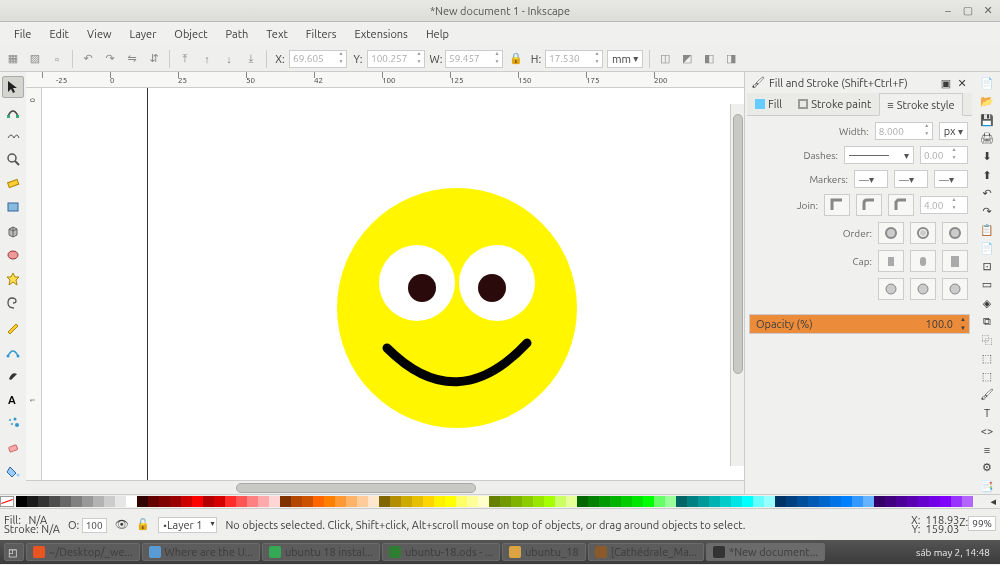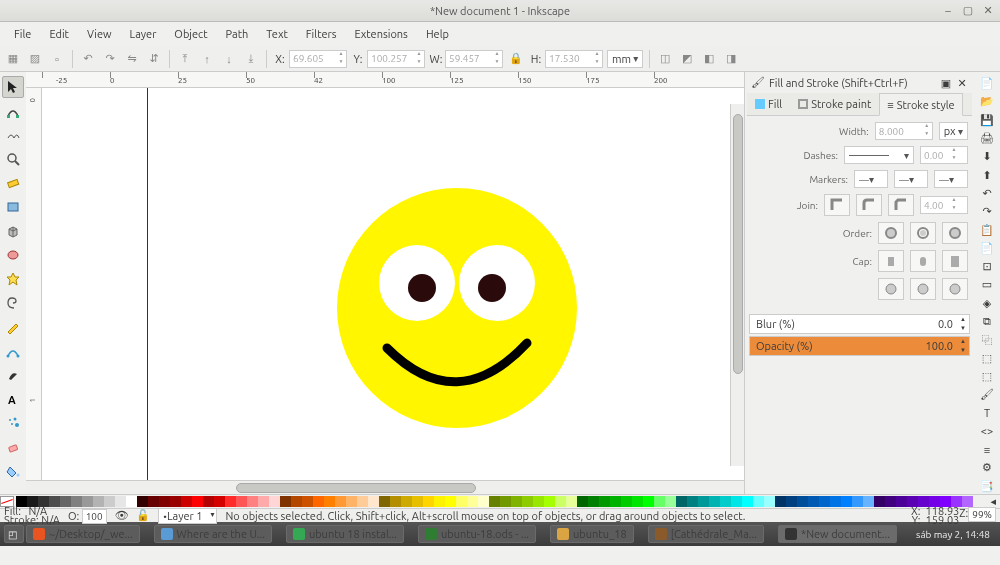--- a/index.html
+++ b/index.html
@@ -54,21 +54,21 @@
 .slider-row.orange{background:#ec8c3a;color:#fff}
 .slider-row .sl{padding:0 6px;flex:1}
 .slider-row .sv{padding:0 4px}
 .slider-row .sa{width:12px;display:flex;flex-direction:column}
 .slider-row .sa span{height:9px;font-size:6px;text-align:center}
 .righttools{width:26px;background:#f0f0ee;display:flex;flex-direction:column;align-items:center;padding-top:4px;gap:3px}
 .palette{height:14px;display:flex;align-items:center;border-top:1px solid #ccc}
 .palette .sw{width:11px;height:11px;cursor:pointer}
 .palette .none{width:14px;height:11px;background:#fff;border:1px solid #999;position:relative;margin-right:2px}
 .palette .none::after{content:"";position:absolute;left:0;right:0;top:4px;border-top:1px solid red;transform:rotate(-20deg)}
-.statusbar{height:14px;background:#efefed;border-top:1px solid #ccc;display:flex;align-items:center;padding:0 4px;gap:8px;font-size:10px}
+.statusbar{height:32px;background:#efefed;border-top:1px solid #ccc;display:flex;align-items:center;padding:0 4px;gap:8px;font-size:10px}
 .fillstroke{display:flex;flex-direction:column;line-height:9px;font-size:9px;color:#555}
 .layer-sel{border:1px solid #ccc;background:#fff;padding:1px 14px 1px 4px;font-size:10px;position:relative}
 .layer-sel::after{content:"▾";position:absolute;right:2px;top:1px;font-size:8px}
 .status-right{margin-left:auto;display:flex;align-items:flex-start;font-size:9px}
 .coord-disp{text-align:right;line-height:9px}
 .zoom{border:1px solid #ccc;background:#fff;padding:1px 3px;font-size:10px}
 .taskbar{height:24px;background:linear-gradient(#545454,#3b3b3b);display:flex;align-items:center;padding:0 4px;gap:2px}
 .task{background:#5c5c5c;border:1px solid #6a6a6a;height:18px;display:flex;align-items:center;padding:0 6px;gap:4px;color:#eee;font-size:10px;cursor:pointer;border-radius:2px;max-width:125px;overflow:hidden;white-space:nowrap}
 .task.active{background:#6b6b6b}
 .task .ticon{width:12px;height:12px;border-radius:2px}
@@ -437,28 +437,20 @@
             <svg width="14" height="14">
               <circle cx="7" cy="7" r="5" fill="#ccc" stroke="#888"></circle>
             </svg>
           </div>
         <div class="iconbtn">
             <svg width="14" height="14">
               <circle cx="7" cy="7" r="5" fill="#ccc" stroke="#888"></circle>
             </svg>
           </div>
       </div>
-    </div>
-    <div class="slider-row">
-      <span class="sl">Blur (%)</span>
-        <span class="sv">0.0</span>
-        <div class="sa">
-          <span>▲</span>
-          <span>▼</span>
-        </div>
     </div>
     <div class="slider-row orange">
       <span class="sl">Opacity (%)</span>
         <span class="sv">100.0</span>
         <div class="sa">
           <span>▲</span>
           <span>▼</span>
         </div>
     </div>
   </div>
@@ -599,21 +591,21 @@
       <div><span>X:</span>&nbsp;&nbsp;<span>118.93</span></div>
       <div><span>Y:</span>&nbsp;&nbsp;<span>159.03</span></div>
     </div>
     <span>Z:</span>
     <span class="zoom">99%</span>
   </div>
 </div>
 
 <div class="taskbar">
   <div class="task" style="width:20px;padding:0 3px">◰</div>
-  <div id="taskItems" style="display:flex;gap:14px">
+  <div id="taskItems" style="display:flex;gap:2px">
       <div class="task">
         <div class="ticon" style="background: rgb(233, 84, 32);"></div>
         <span>~/Desktop/_we...</span>
       </div>
       <div class="task">
         <div class="ticon" style="background: rgb(91, 155, 213);"></div>
         <span>Where are the U...</span>
       </div>
       <div class="task">
         <div class="ticon" style="background: rgb(52, 168, 83);"></div>

